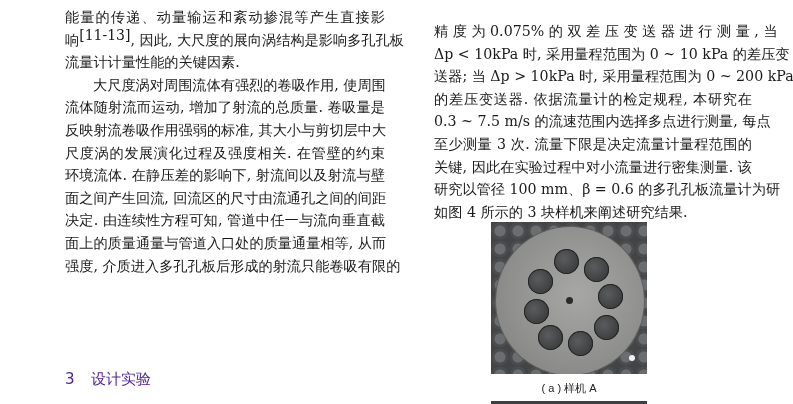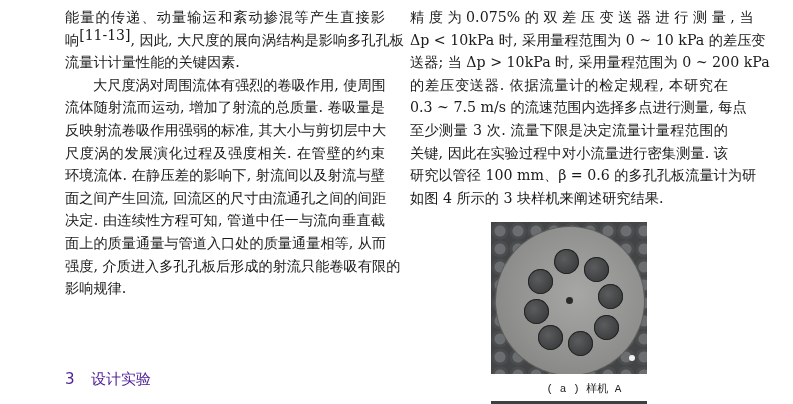--- a/index.html
+++ b/index.html
@@ -1,61 +1,60 @@
 <!DOCTYPE html>
 <html><head>
 <meta charset="utf-8">
 <style>
   html, body { margin: 0; padding: 0; background: #ffffff; }
   body { width: 793px; height: 404px; position: relative; overflow: hidden;
          font-family: "DejaVu Serif", "Liberation Serif", serif; color: #1a1a1a; }
   .col { position: absolute; top: 6px; font-size: 14.2px; line-height: 22.6px; }
   .col-left { left: 65px; width: 320px; }
-  .col-right { left: 410px; width: 318px; }
+  .col-right { left: 434px; width: 318px; margin-top: 14px; }
   .line { display: block; white-space: nowrap; text-align: justify; text-align-last: justify; height: 22.6px; overflow: visible; }
   .line.last { text-align-last: left; }
   .line.indent { padding-left: 28px; }
   sup { font-size: 14px; line-height: 0; vertical-align: 5px; margin-top: 43px; }
   .heading { position: absolute; left: 65px; top: 370px; font-family: "DejaVu Sans", "Liberation Sans", sans-serif;
              font-size: 15px; font-weight: normal; color: #4c1d95; }
   .heading .num { display: inline-block; width: 26px; }
   .figure { position: absolute; left: 491px; top: 222px; width: 156px; height: 152px;
             background: #3f4142; overflow: hidden; }
   .bubbles { position: absolute; inset: 0;
     background:
       radial-gradient(circle at 50% 50%, #6b6e70 0 5px, #4a4c4e 6px 8px, transparent 9px) 0 0/18px 18px,
       #424446; }
   .plate { position: absolute; left: 5px; top: 5px; width: 148px; height: 148px; border-radius: 50%;
            background: radial-gradient(circle at 55% 45%, #a7a7a5 0%, #8f8f8d 60%, #7c7c7a 100%);
            box-shadow: 0 0 0 1px #5e5e5c; }
   .hole { position: absolute; width: 25px; height: 25px; border-radius: 50%;
           background: radial-gradient(circle at 40% 40%, #5a5c5e, #2f3133); box-shadow: inset 0 0 0 1px #222; }
   .center-hole { position: absolute; width: 7px; height: 7px; border-radius: 50%; background: #2a2a2a; left: 70px; top: 70px; }
   .dot { position: absolute; right: 12px; bottom: 13px; width: 6px; height: 6px; border-radius: 50%; background: #f2f2f2; }
-  .caption { position: absolute; left: 506px; top: 381px; width: 156px; text-align: center; font-size: 11px;
-             font-family: Liberation Mono, monospace; color: #222; }
+  .caption { position: absolute; left: 491px; top: 381px; width: 156px; text-align: center; font-size: 11px;
+             font-family: Liberation Sans, sans-serif; color: #222; }
   .figure2 { position: absolute; left: 491px; top: 401px; width: 156px; height: 3px; background: #3d3f40; }
 </style>
 </head>
 <body>
 
 <div class="col col-left">
   <span class="line">能量的传递、动量输运和紊动掺混等产生直接影</span>
   <span class="line"><span>响</span><sup>[11-13]</sup><span>, 因此, 大尺度的展向涡结构是影响多孔孔板</span></span>
   <span class="line last">流量计计量性能的关键因素.</span>
   <span class="line indent">大尺度涡对周围流体有强烈的卷吸作用, 使周围</span>
   <span class="line">流体随射流而运动, 增加了射流的总质量. 卷吸量是</span>
   <span class="line">反映射流卷吸作用强弱的标准, 其大小与剪切层中大</span>
   <span class="line">尺度涡的发展演化过程及强度相关. 在管壁的约束</span>
   <span class="line">环境流体. 在静压差的影响下, 射流间以及射流与壁</span>
   <span class="line">面之间产生回流, 回流区的尺寸由流通孔之间的间距</span>
   <span class="line">决定. 由连续性方程可知, 管道中任一与流向垂直截</span>
   <span class="line">面上的质量通量与管道入口处的质量通量相等, 从而</span>
   <span class="line">强度, 介质进入多孔孔板后形成的射流只能卷吸有限的</span>
-  <span class="line last">影响规律.</span>
 </div>
 
 <div class="heading">
   <span class="num">3</span><span>设计实验</span>
 </div>
 
 <div class="col col-right">
   <span class="line">精 度 为  0.075% 的 双 差 压 变 送 器 进 行 测 量 , 当</span>
   <span class="line">Δp &lt; 10kPa 时, 采用量程范围为 0 ~ 10 kPa 的差压变</span>
   <span class="line">送器; 当 Δp &gt; 10kPa 时, 采用量程范围为 0 ~ 200 kPa</span>

